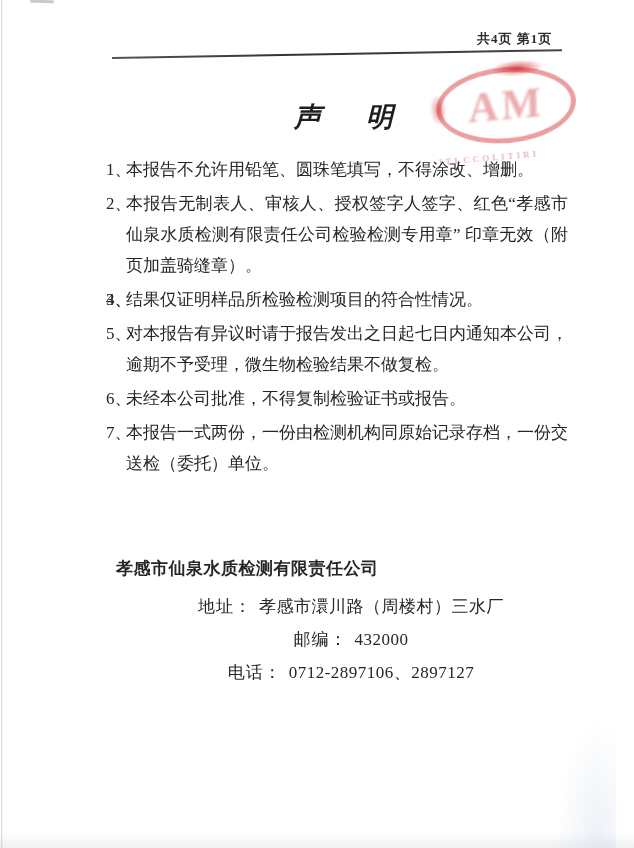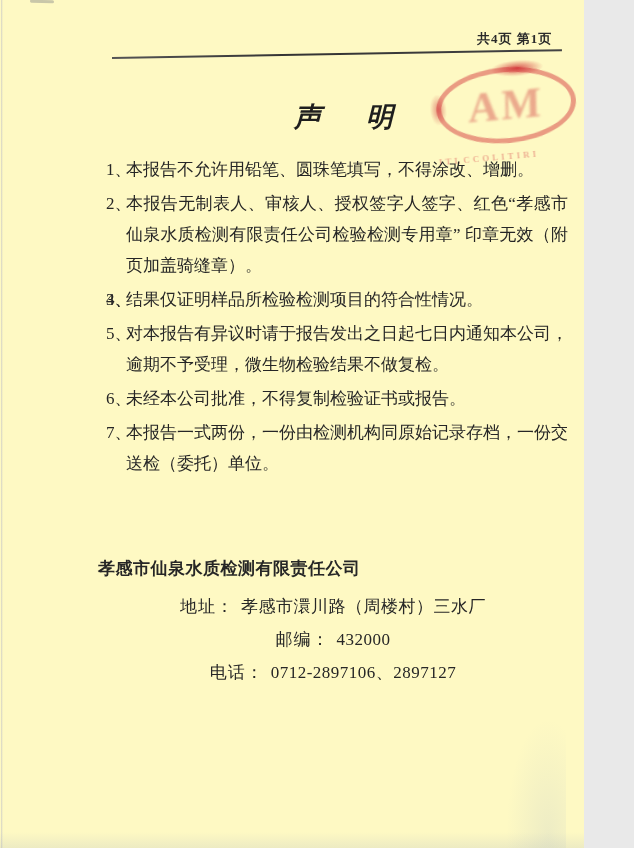--- a/index.html
+++ b/index.html
@@ -1,20 +1,20 @@
 <!DOCTYPE html>
 <html><head>
 <meta charset="utf-8">
 <style>
   * { margin:0; padding:0; box-sizing:border-box; }
   html,body { background:#e9e9e9; }
   .page {
     position:relative;
-    width:584px; height:848px;
-    background:#fef9c3;
+    width:634px; height:848px;
+    background:#ffffff;
     overflow:hidden;
     font-family:"Liberation Serif","DejaVu Serif",serif;
     color:#262626;
   }
   
   .scan-edge-left {
     position:absolute; left:1px; top:0; width:2px; height:100%;
     background:linear-gradient(to right,#c6c6c6,rgba(230,230,230,0));
     opacity:.75;
   }
@@ -89,21 +89,21 @@
   .statements {
     position:absolute; left:108px; top:154px; width:460px;
     list-style:none;
     font-size:17px; line-height:31px;
     text-align:justify;
   }
   .stmt { position:relative; padding-left:18px; margin-bottom:3px; }
   .stmt .num { position:absolute; left:-2px; top:0; }
   
   .company {
-    position:absolute; left:98px; top:556px; width:470px;
+    position:absolute; left:116px; top:556px; width:470px;
     font-size:17px;
   }
   .company-name { font-weight:700; line-height:26px; margin-bottom:8px; letter-spacing:.5px; }
   .company-row { line-height:33px;text-align:center; }
   .company-row .label { letter-spacing:1px; }
   .company-row .value { margin-left:7px; letter-spacing:.5px; }
 </style>
 </head>
 <body>
 

